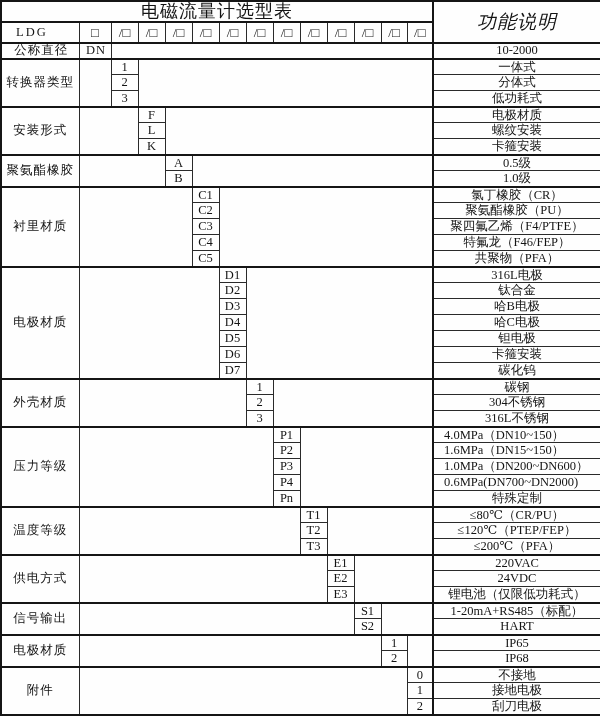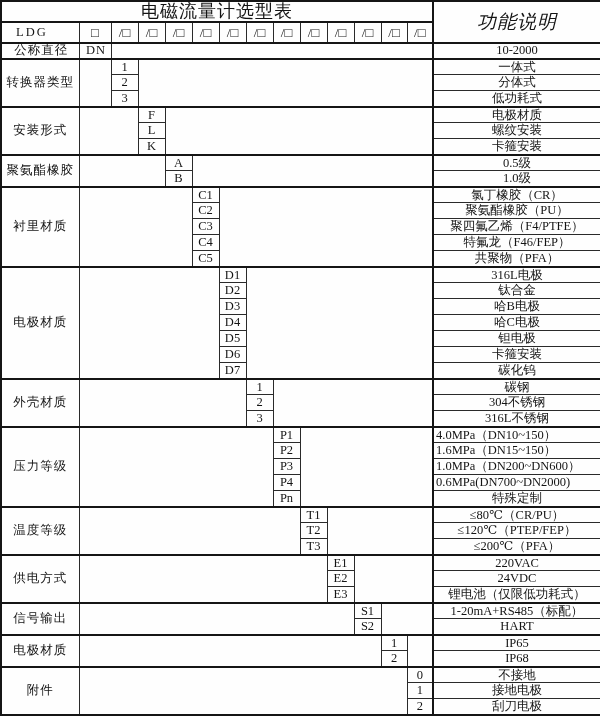--- a/index.html
+++ b/index.html
@@ -26,21 +26,21 @@
     white-space: nowrap;
     overflow: hidden;
   }
   tr.bt > td { border-top: 2px solid #151515; }
   td.fn { border-left: 2px solid #151515; }
   td.title { font-size: 18px; letter-spacing: 1px; }
   td.fnhead { font-size: 19px; letter-spacing: 1px; font-style: italic; }
   td.lbl { letter-spacing: 1px; }
   td.ll { text-align: center; padding-left: 2px; letter-spacing: 1px; }
   td.ldgcell { text-align: left; padding-left: 14px; letter-spacing: 2px; }
-  td.la { text-align: left; padding-left: 2px; }
+  td.la { text-align: left; padding-left: 10px; }
   td.box { font-size: 13px; }
   tr.r0 { height: 15px; }
   tr.r1 { height: 21px; }
   tr.dr { height: 16px; }
 </style>
 </head>
 <body>
 
 <table class="sel">
   <colgroup>

